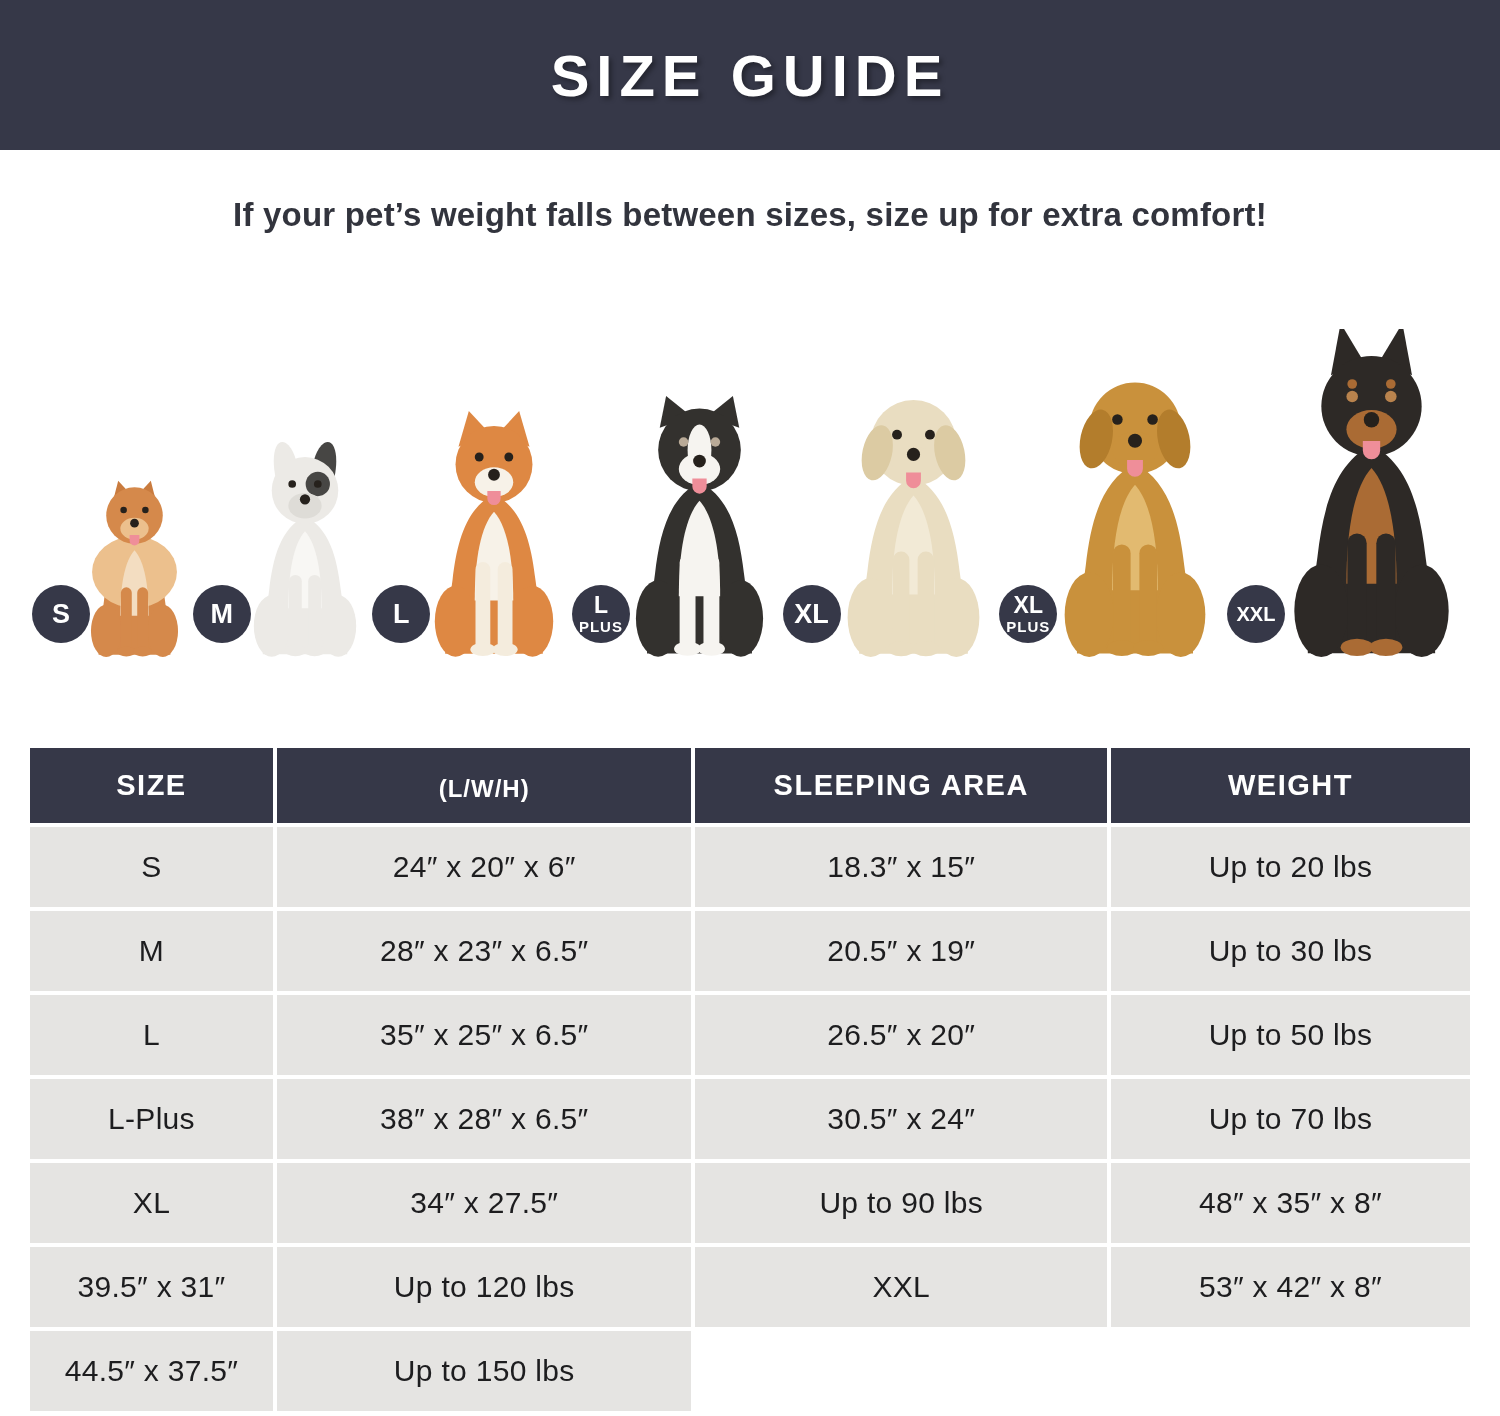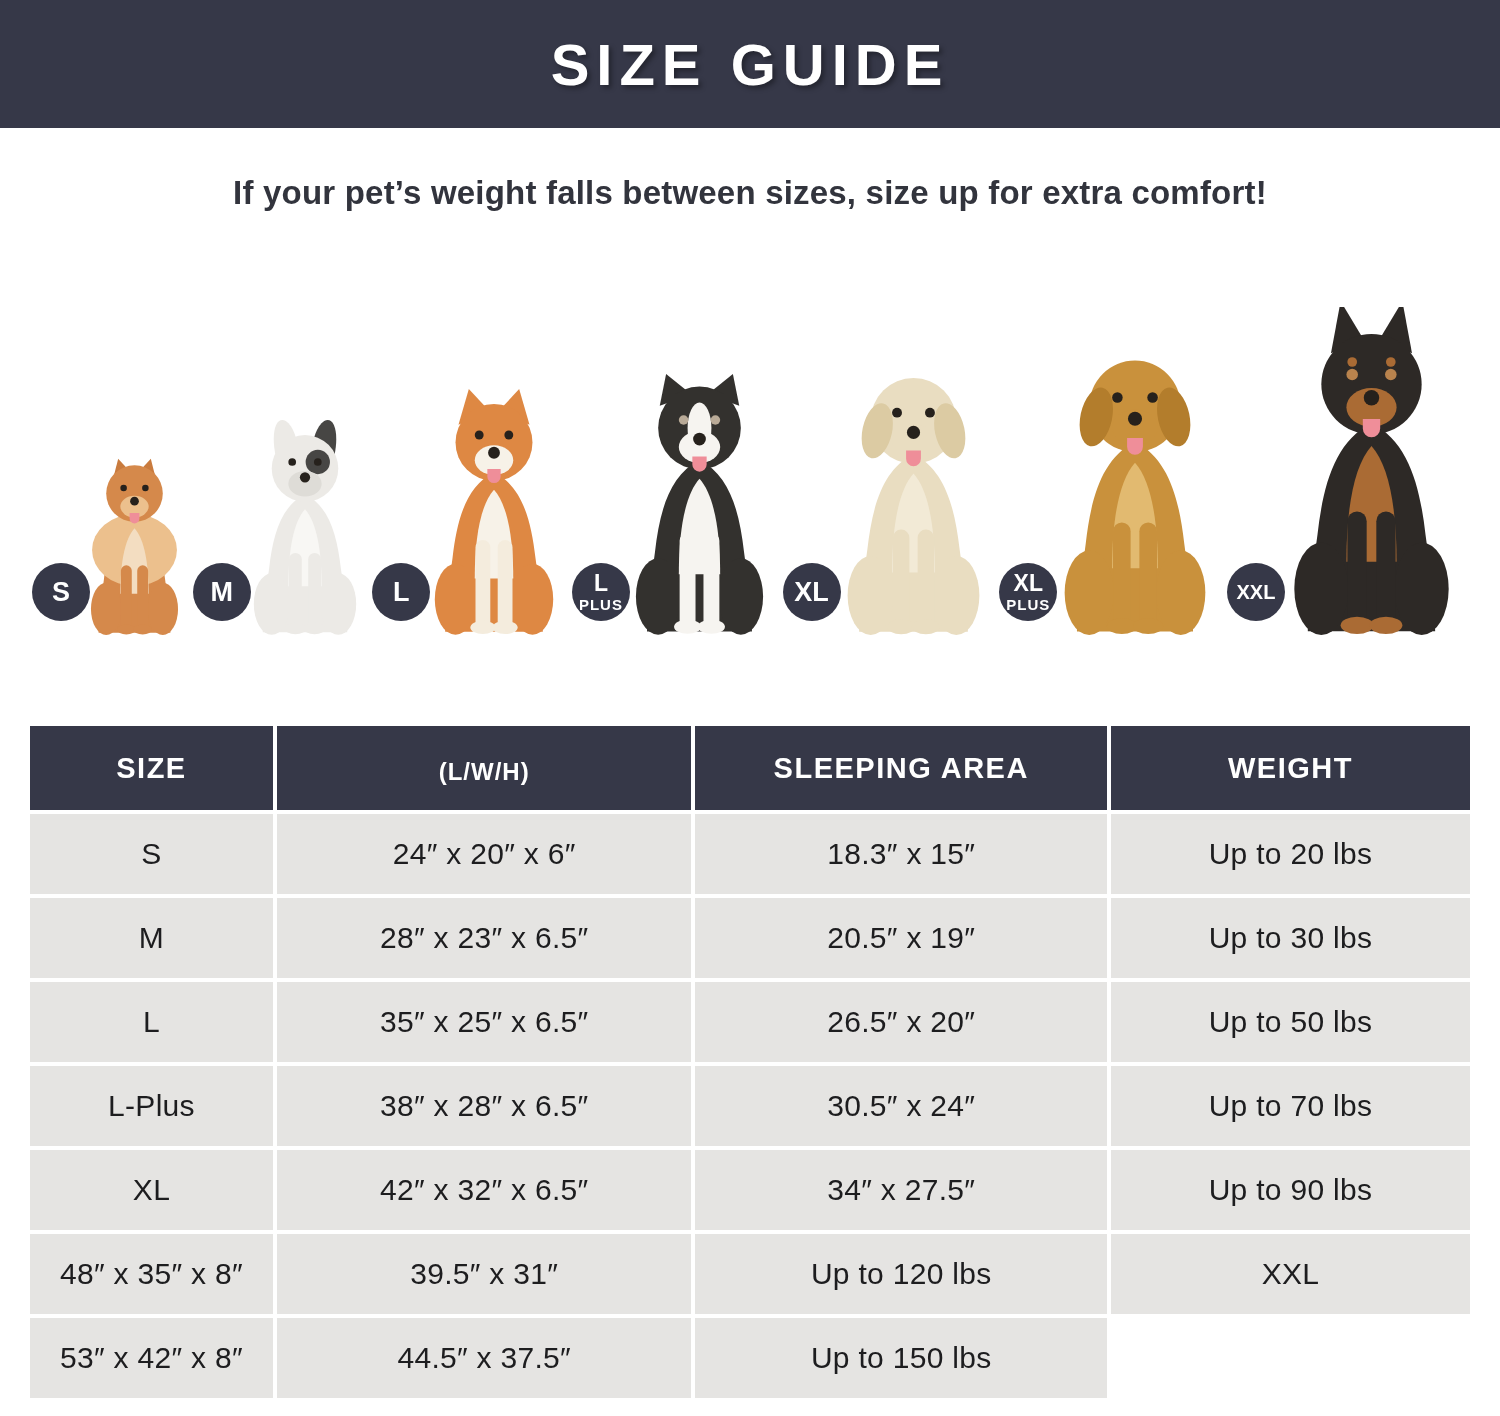--- a/index.html
+++ b/index.html
@@ -6,21 +6,21 @@
   html, body { margin: 0; padding: 0; }
   body {
     width: 1500px; height: 1416px;
     background: var(--page-bg, #ffffff);
     font-family: "Liberation Sans", "DejaVu Sans", sans-serif;
     overflow: hidden;
   }
 
   
   .top-banner {
-    width: 100%; height: 128px;
+    width: 100%; height: 150px;
     background: var(--accent-dark, #363848);
     display: flex; align-items: center; justify-content: center;
   }
   .page-title {
     color: var(--title-text, #ffffff);
     font-size: 58px; font-weight: bold; letter-spacing: 7px;
     text-shadow: 3px 3px 5px rgba(0,0,0,0.35);
   }
 
   
@@ -62,21 +62,21 @@
   
   .size-table {
     margin: 91px 30px 0;
     display: grid;
     grid-template-columns: 245fr 418fr 415fr 362fr;
     gap: 4px;
     background: #ffffff;
   }
   .th {
     background: var(--accent-dark, #363848);
-    color: #ffffff; height: 84px;
+    color: #ffffff; height: 75px;
     display: flex; flex-direction: column; align-items: center; justify-content: center;
     font-weight: bold; font-size: 29px; letter-spacing: 1.5px;
     text-align: center;
   }
   .th-sub { font-size: 24px; letter-spacing: 1px; margin-top: 7px; }
   .td {
     background: var(--row-bg, #e5e4e2);
     color: var(--cell-text, #1d1d1f);
     height: 80px;
     display: flex; align-items: center; justify-content: center;
@@ -293,21 +293,20 @@
   <div class="td">35″ x 25″ x 6.5″</div>
   <div class="td">26.5″ x 20″</div>
   <div class="td">Up to 50 lbs</div>
 
   <div class="td">L-Plus</div>
   <div class="td">38″ x 28″ x 6.5″</div>
   <div class="td">30.5″ x 24″</div>
   <div class="td">Up to 70 lbs</div>
 
   <div class="td">XL</div>
-  <div class="td">42″ x 32″ x 6.5″</div>
   <div class="td">34″ x 27.5″</div>
   <div class="td">Up to 90 lbs</div>
 
   <div class="td">48″ x 35″ x 8″</div>
   <div class="td">39.5″ x 31″</div>
   <div class="td">Up to 120 lbs</div>
 
   <div class="td">XXL</div>
   <div class="td">53″ x 42″ x 8″</div>
   <div class="td">44.5″ x 37.5″</div>

